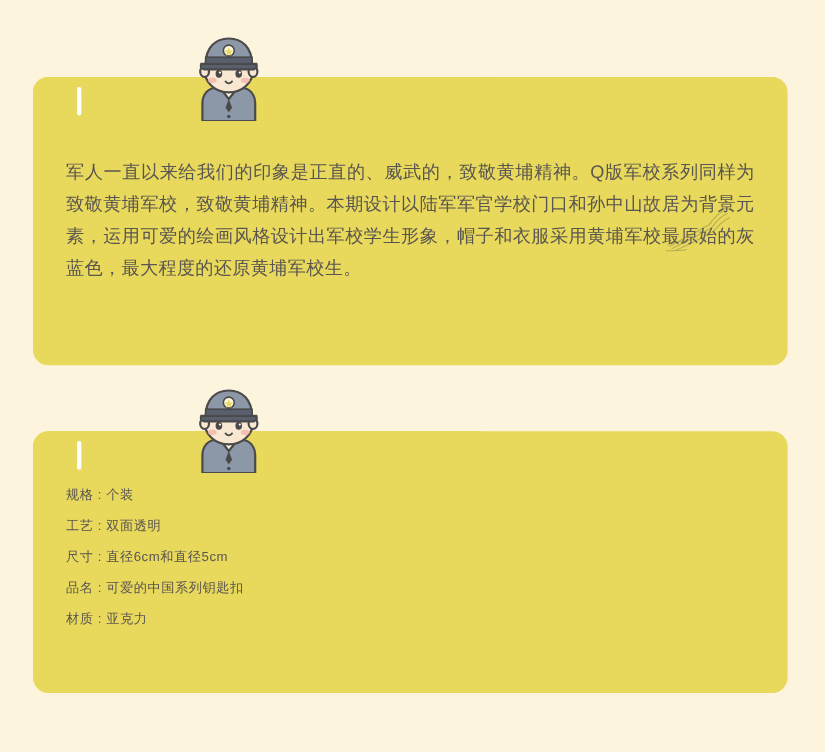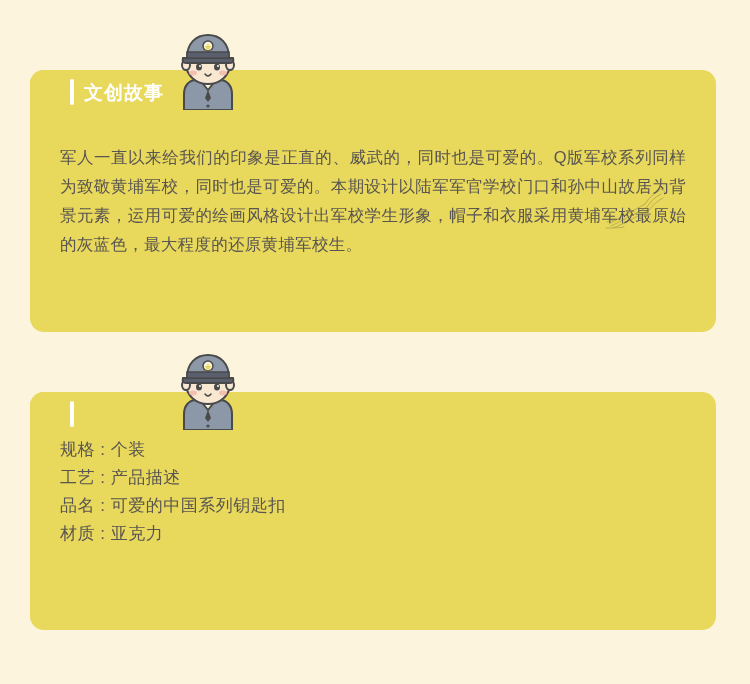--- a/index.html
+++ b/index.html
@@ -93,21 +93,21 @@
     letter-spacing: 0.3px;
     text-align: justify;
   }
 
   .spec-list {
     list-style: none;
     margin: 0;
     padding: 0;
   }
   .spec-list li {
-    font-size: 17px;
+    font-size: 12px;
     line-height: 28px;
     color: #595551;
     letter-spacing: 0.5px;
     margin-bottom: 0px;
     white-space: nowrap;
   }
 
   
   .mascot {
     position: absolute;
@@ -133,25 +133,24 @@
 </head>
 <body>
 
 <div class="page">
 
   <div class="section section-1">
 
     <div class="title-tab">
       <div class="title-bar"></div>
       <div class="title-accent"></div>
-      <div class="title-text">文创故事</div>
     </div>
 
     <div class="panel panel-story">
-      <p class="story-text">军人一直以来给我们的印象是正直的、威武的，同时也是可爱的。Q版军校系列同样为致敬黄埔军校，同时也是可爱的。本期设计以陆军军官学校门口和孙中山故居为背景元素，运用可爱的绘画风格设计出军校学生形象，帽子和衣服采用黄埔军校最原始的灰蓝色，最大程度的还原黄埔军校生。</p>
+      <p class="story-text">军人一直以来给我们的印象是正直的、威武的，致敬黄埔精神。Q版军校系列同样为致敬黄埔军校，致敬黄埔精神。本期设计以陆军军官学校门口和孙中山故居为背景元素，运用可爱的绘画风格设计出军校学生形象，帽子和衣服采用黄埔军校最原始的灰蓝色，最大程度的还原黄埔军校生。</p>
 
       <svg class="doodle" viewBox="0 0 62 42">
         <g fill="none" stroke="#6b6a4a" stroke-width="1" stroke-linecap="round">
           <path d="M4 36 C14 30 26 24 40 16"></path>
           <path d="M6 38 C16 33 28 27 42 19"></path>
           <path d="M8 40 C18 36 30 30 44 22"></path>
           <path d="M40 16 C44 10 48 6 54 3"></path>
           <path d="M42 19 C46 13 50 9 56 6"></path>
           <path d="M44 22 C48 17 52 13 58 10"></path>
           <path d="M2 34 C8 32 14 31 20 31"></path>
@@ -202,21 +201,22 @@
   <div class="section section-2">
 
     <div class="title-tab">
       <div class="title-bar"></div>
       <div class="title-accent"></div>
     </div>
 
     <div class="panel panel-desc">
       <ul class="spec-list">
         <li>规格 : 个装</li>
-        <li>工艺 : 产品描述</li>
+        <li>工艺 : 双面透明</li>
+        <li>尺寸 : 直径6cm和直径5cm</li>
         <li>品名 : 可爱的中国系列钥匙扣</li>
         <li>材质 : 亚克力</li>
       </ul>
     </div>
 
     <svg class="mascot mascot-2" viewBox="0 0 76 92">
       <g>
         <path d="M26 62 L50 62 C57 62 62 68 62 76 L62 92 L14 92 L14 76 C14 68 19 62 26 62 Z" fill="#8c97a8" stroke="#4a4a4a" stroke-width="2"></path>
         <path d="M30 62 L38 72 L46 62" fill="#fdf4dd" stroke="#4a4a4a" stroke-width="2"></path>
         <path d="M38 72 L35 80 L38 84 L41 80 Z" fill="#4a4a4a"></path>

